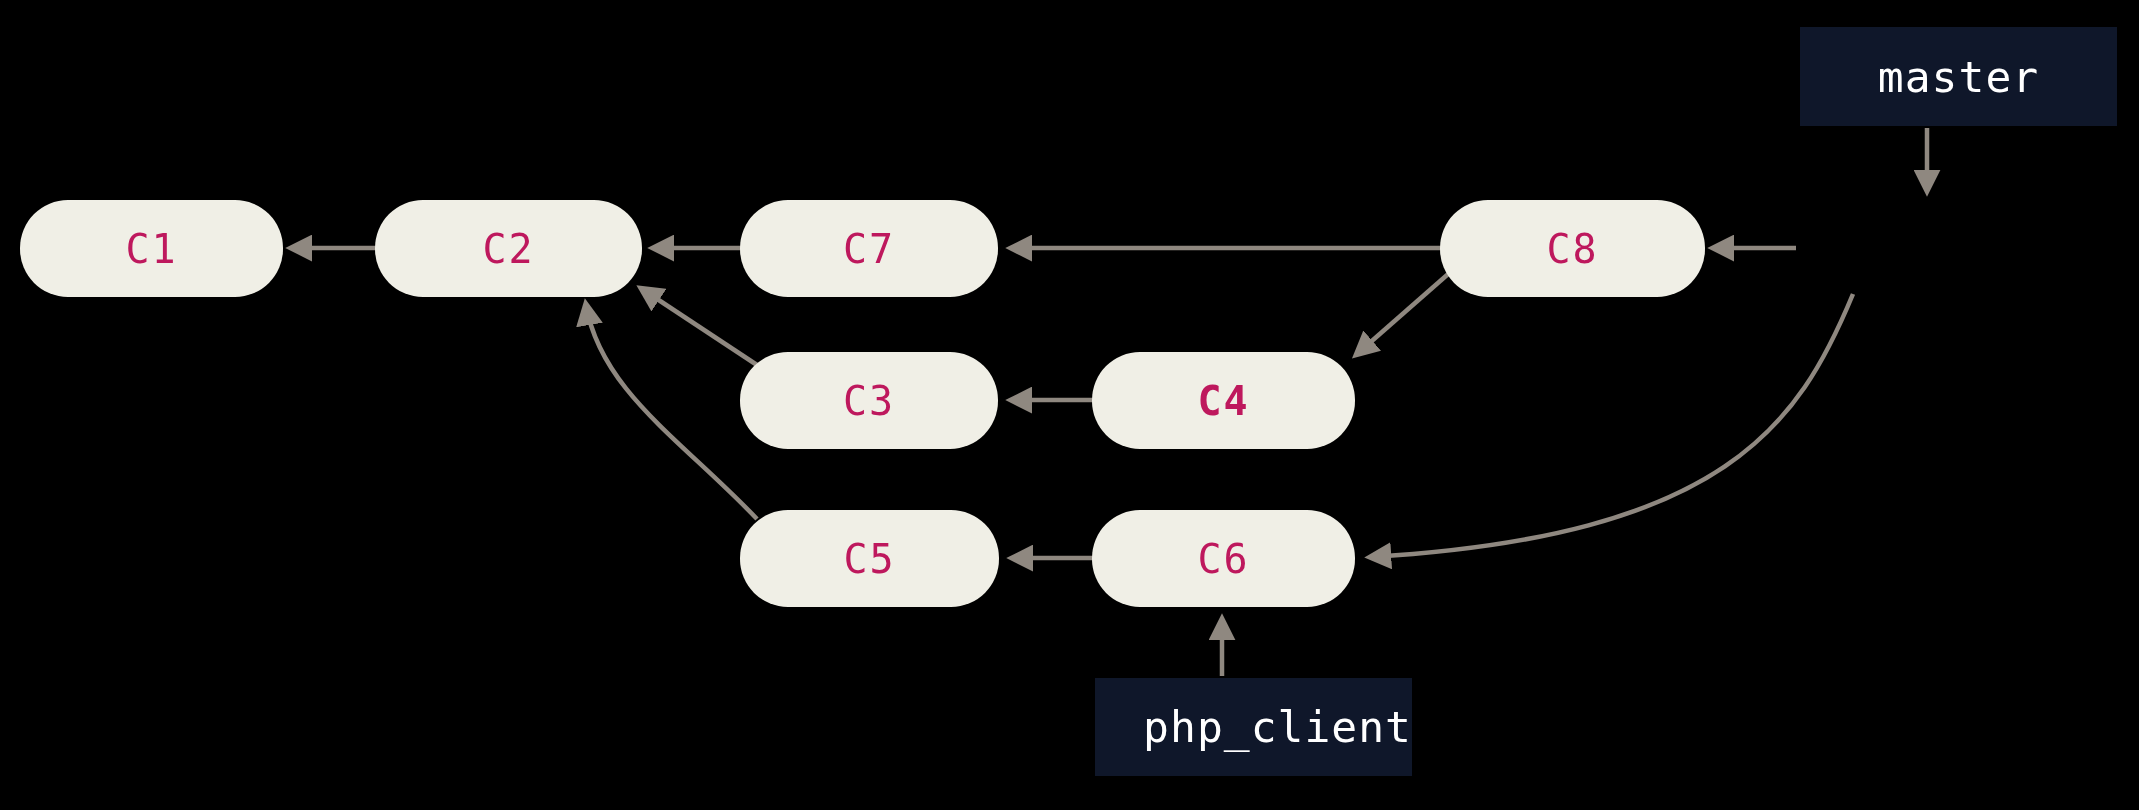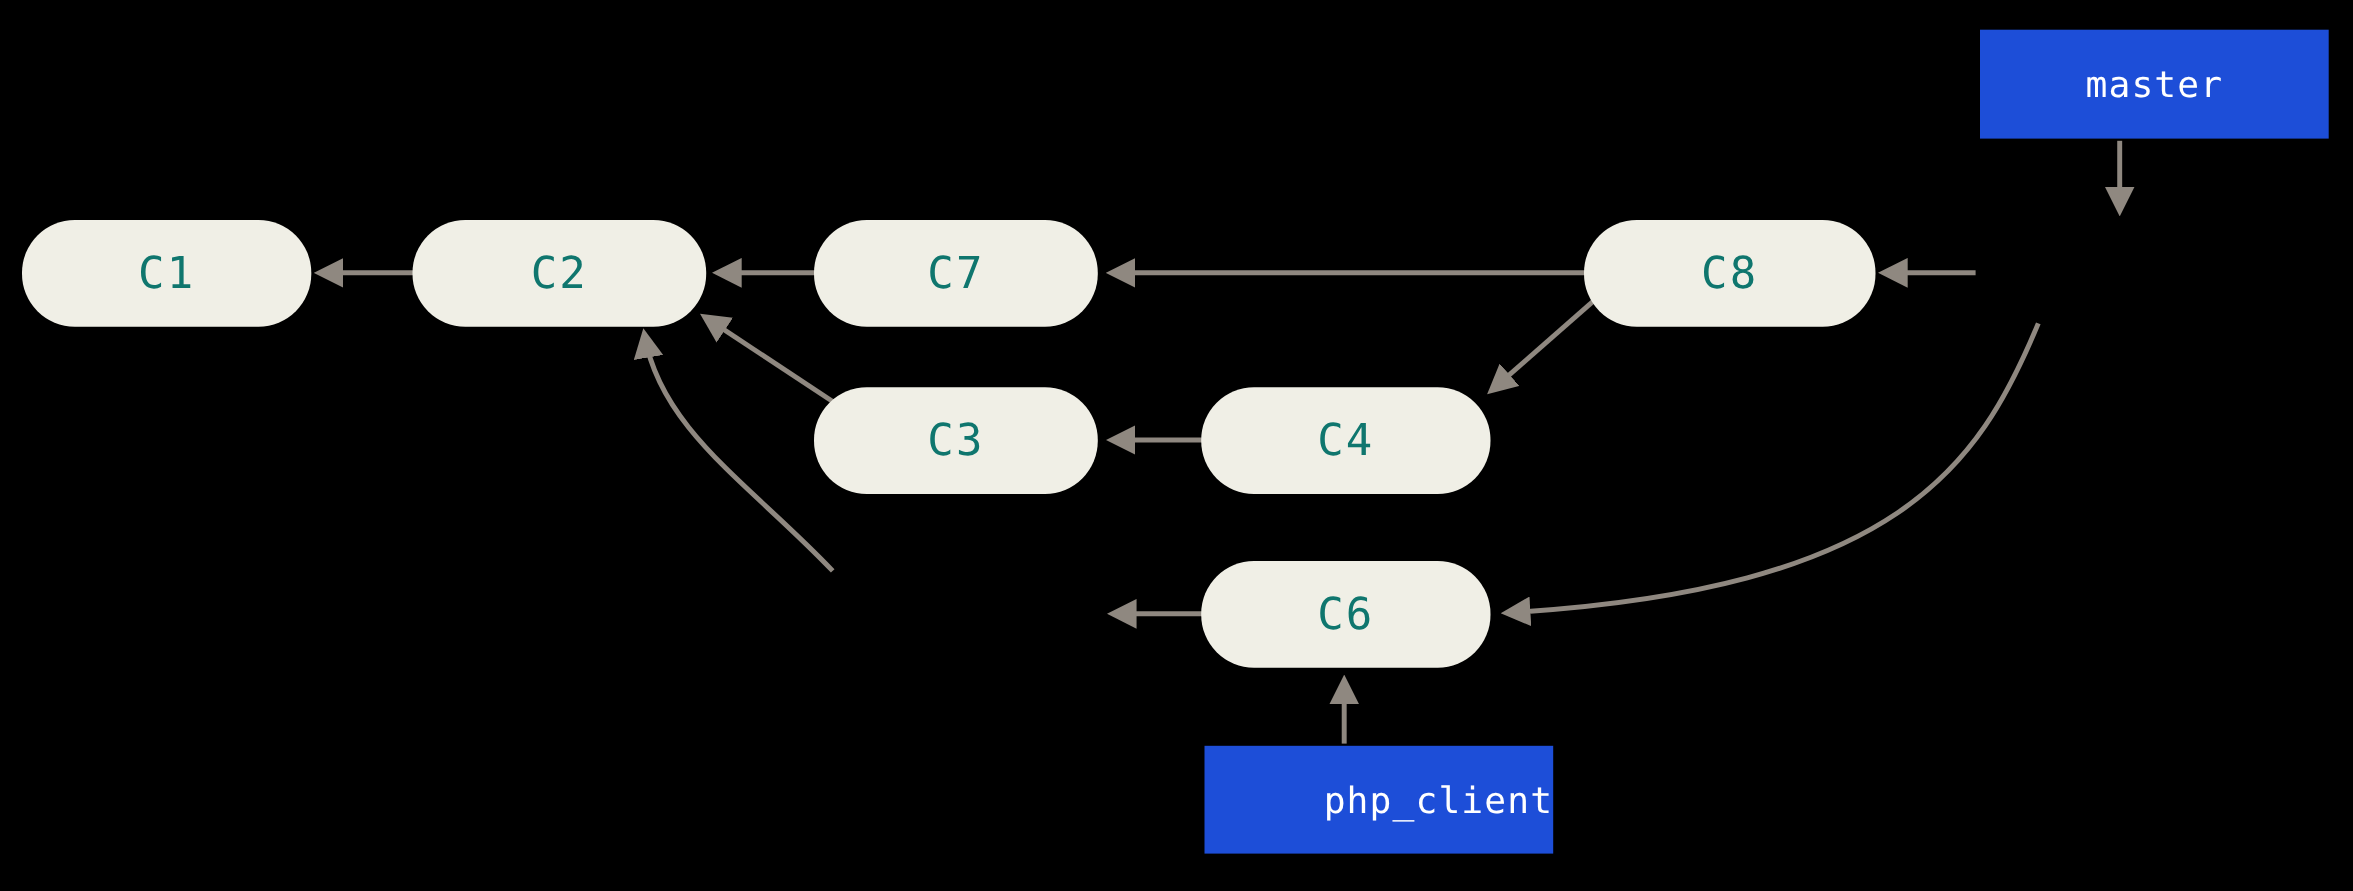--- a/index.html
+++ b/index.html
@@ -25,42 +25,42 @@
   .commit {
     position: absolute;
     height: 97px;
     background: #f0efe6;
     border-radius: 48px;
     display: flex;
     align-items: center;
     justify-content: center;
     font-size: 40px;
     letter-spacing: 2px;
-    color: #0f766e;
+    color: #be185d;
   }
   .branch {
     position: absolute;
     width: 317px;
     height: 98px;
-    background: #1d4ed8;
+    background: #0f172a;
     display: flex;
     align-items: center;
     justify-content: center;
-    font-size: 33px;
+    font-size: 43px;
     letter-spacing: 1px;
     color: #ffffff;
   }
   
   .c1 { left: 20px;   top: 200px; width: 263px; }
   .c2 { left: 375px;  top: 200px; width: 267px; }
   .c7 { left: 740px;  top: 200px; width: 258px; }
   .c8 { left: 1440px; top: 200px; width: 265px; }
   .c9 { left: 1794px; top: 200px; width: 267px; }
   .c3 { left: 740px;  top: 352px; width: 258px; }
-  .c4 { left: 1092px; top: 352px; width: 263px; }
+  .c4 { left: 1092px; top: 352px; width: 263px; font-weight: bold; }
   .c5 { left: 740px;  top: 510px; width: 259px; }
   .c6 { left: 1092px; top: 510px; width: 263px; }
   
   .branch-master { left: 1800px; top: 27px;  height: 99px; }
   .branch-ruby   { left: 1434px; top: 351px; }
   .branch-php    { left: 1095px; top: 678px; justify-content: flex-end; }
 </style>
 </head>
 <body>
 
@@ -99,20 +99,23 @@
   </div>
   <div class="commit c8">
     <span>C8</span>
   </div>
   <div class="commit c3">
     <span>C3</span>
   </div>
   <div class="commit c4">
     <span>C4</span>
   </div>
+  <div class="commit c5">
+    <span>C5</span>
+  </div>
   <div class="commit c6">
     <span>C6</span>
   </div>
 
   <div class="branch branch-master">
     <span>master</span>
   </div>
   <div class="branch branch-php">
     <span>php_client</span>
   </div>

